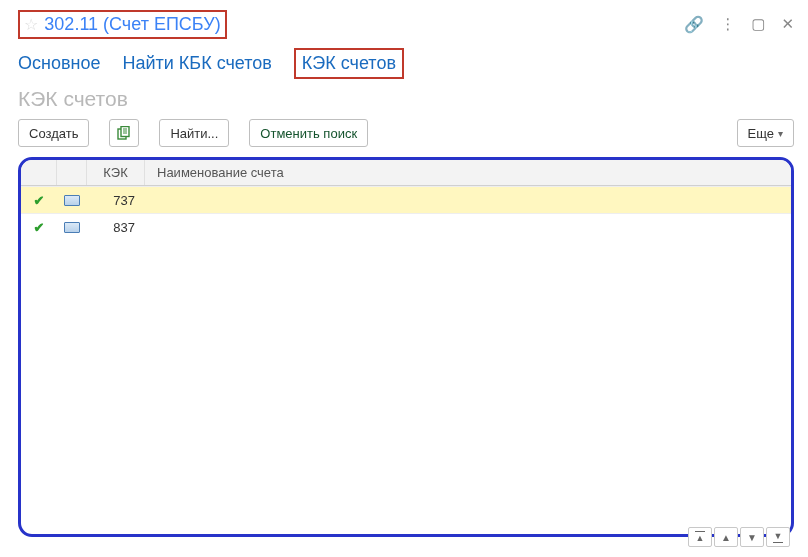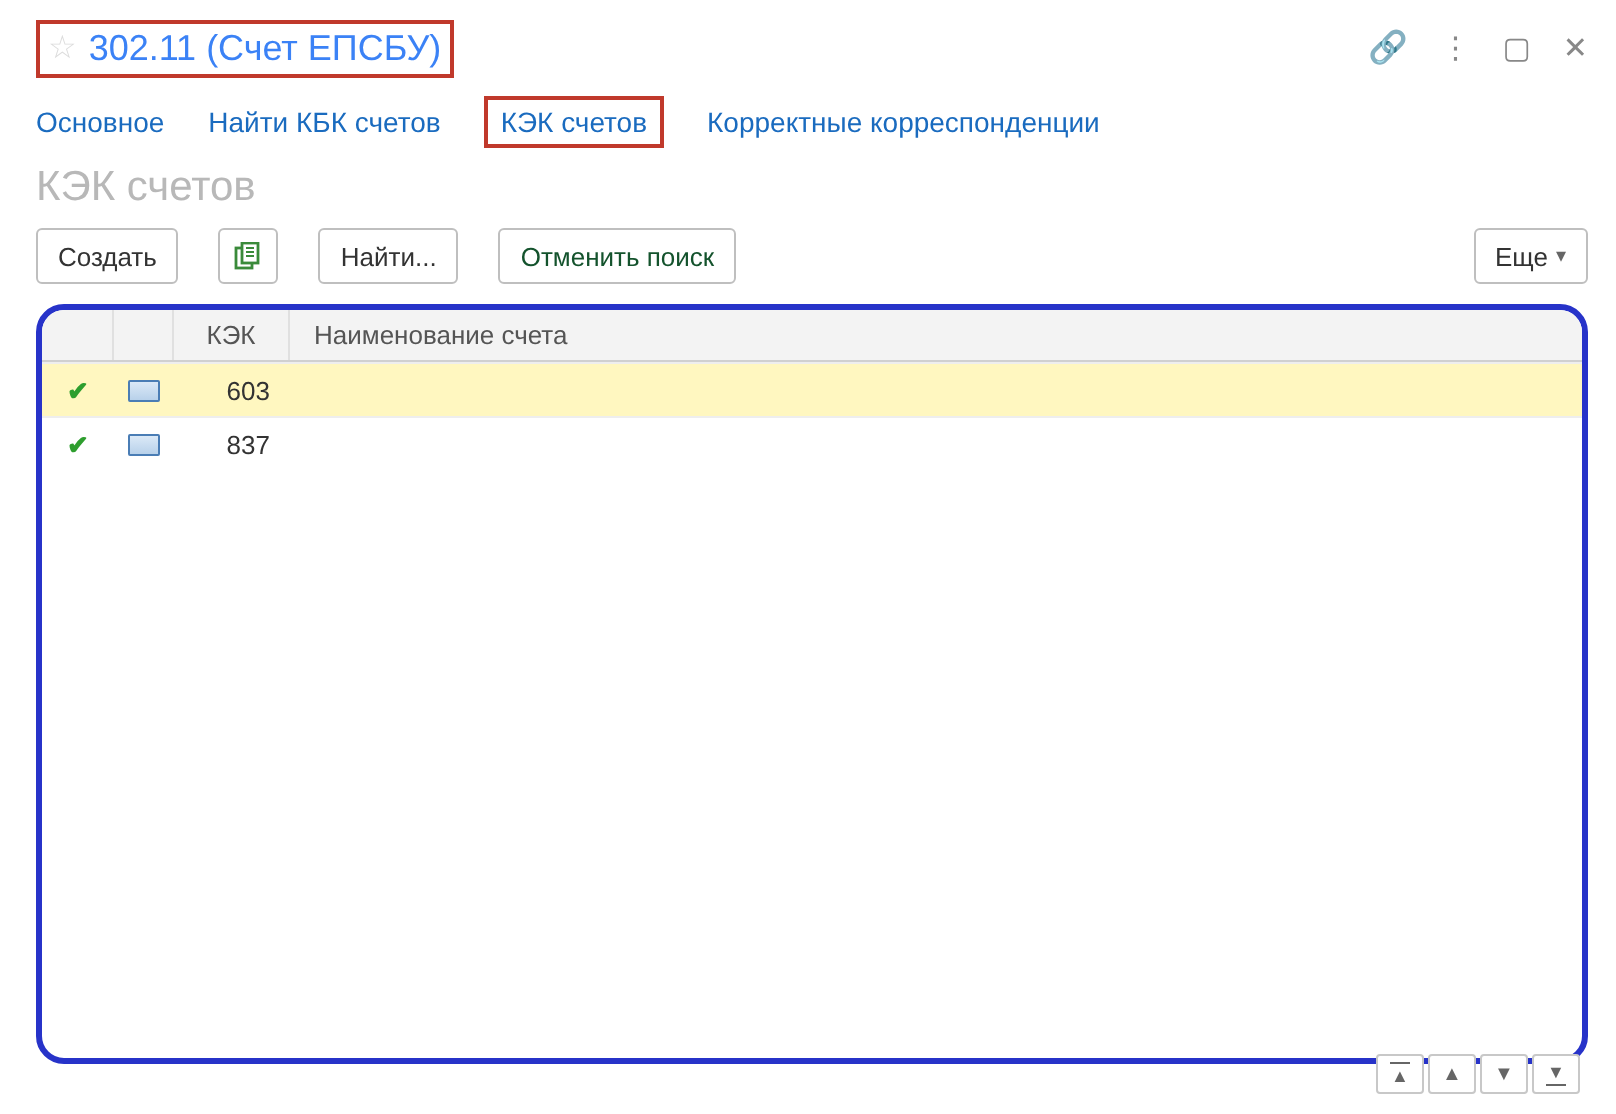--- a/index.html
+++ b/index.html
@@ -8,21 +8,21 @@
   .window { width: 808px; height: 557px; padding: 10px 14px 10px 18px; position: relative; }
 
   .title-bar { display: flex; align-items: center; height: 28px; }
   .title-wrap { display: inline-flex; align-items: center; border: 2px solid #c0392b; padding: 2px 4px; }
   .star-icon { color: #dcdcdc; font-size: 16px; margin-right: 6px; }
   .win-title { font-size: 18px; color: #3b82f6; }
   .title-bar .spacer { flex: 1; }
   .wc { color: #888; font-size: 15px; margin-left: 16px; cursor: pointer; }
   .wc.link { color: #aaa; font-size: 16px; }
 
-  .tabs { margin-top: 10px; display: flex; align-items: center; font-size: 14px; text-align: right; }
+  .tabs { margin-top: 10px; display: flex; align-items: center; font-size: 18px; text-align: right; }
   .tab-link { color: #1a6bbf; margin-right: 22px; cursor: pointer; text-decoration: underline dotted transparent; }
   .tab-active { display: inline-block; border: 2px solid #c0392b; padding: 3px 6px; color: #1a6bbf; margin-right: 22px; cursor: pointer; }
 
   .section-title { margin-top: 8px; font-size: 21px; color: #b8b8b8; }
 
   .toolbar { margin-top: 8px; display: flex; align-items: center; gap: 20px; }
   .btn { border: 1px solid #bfbfbf; border-radius: 3px; background: #fff; height: 28px; display: inline-flex; align-items: center; padding: 0 10px; font-size: 13px; color: #333; cursor: pointer; }
   .btn.icon { padding: 0 7px; }
   .btn.disabled { color: #14532d; cursor: default; }
   .btn .chev { margin-left: 4px; color: #666; font-size: 10px; }
@@ -71,21 +71,20 @@
     <span class="wc link">🔗</span>
     <span class="wc">⋮</span>
     <span class="wc">▢</span>
     <span class="wc">✕</span>
   </div>
 
   <div class="tabs">
     <span class="tab-link">Основное</span>
     <span class="tab-link">Найти КБК счетов</span>
     <span class="tab-active">КЭК счетов</span>
-    <span class="tab-link">Корректные корреспонденции</span>
   </div>
 
   <div class="section-title">КЭК счетов</div>
 
   <div class="toolbar">
     <div class="btn">Создать</div>
     <div class="btn icon">
       <span class="copy-ic">
         <svg viewBox="0 0 14 14">
             <rect x="1" y="3" width="8" height="10" fill="none" stroke="#3a8a3a" stroke-width="1.4"></rect>
@@ -113,21 +112,21 @@
       <div class="col-name">Наименование счета</div>
     </div>
 
     <div class="row sel">
       <div class="col-check">
           <span class="check-ic">✔</span>
         </div>
       <div class="col-ico">
           <span class="card-ic"></span>
         </div>
-      <div class="col-kek">603</div>
+      <div class="col-kek">737</div>
     </div>
 
     <div class="row">
       <div class="col-check">
           <span class="check-ic">✔</span>
         </div>
       <div class="col-ico">
           <span class="card-ic"></span>
         </div>
       <div class="col-kek">837</div>

